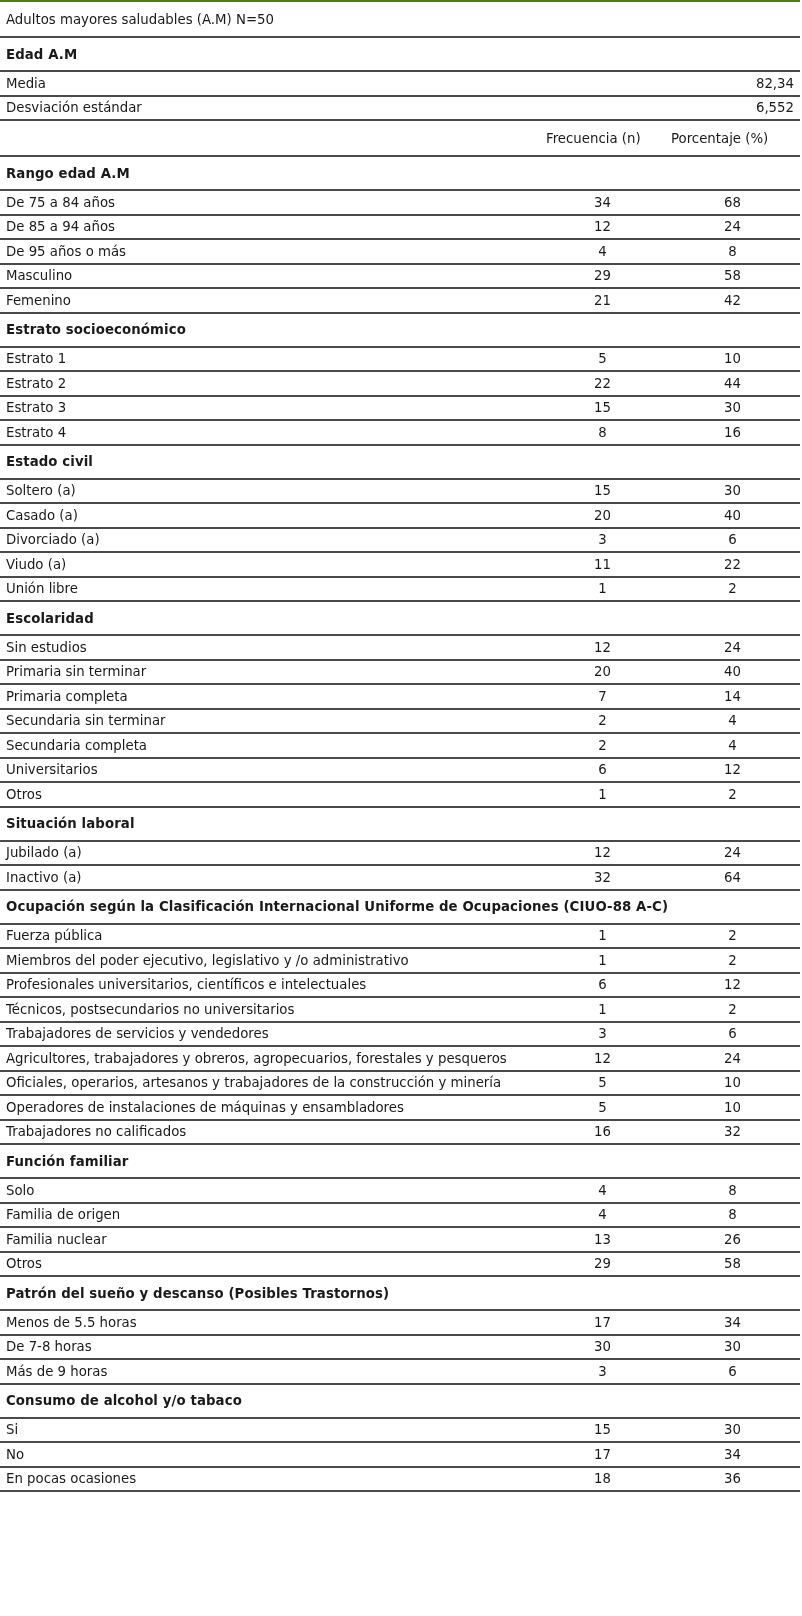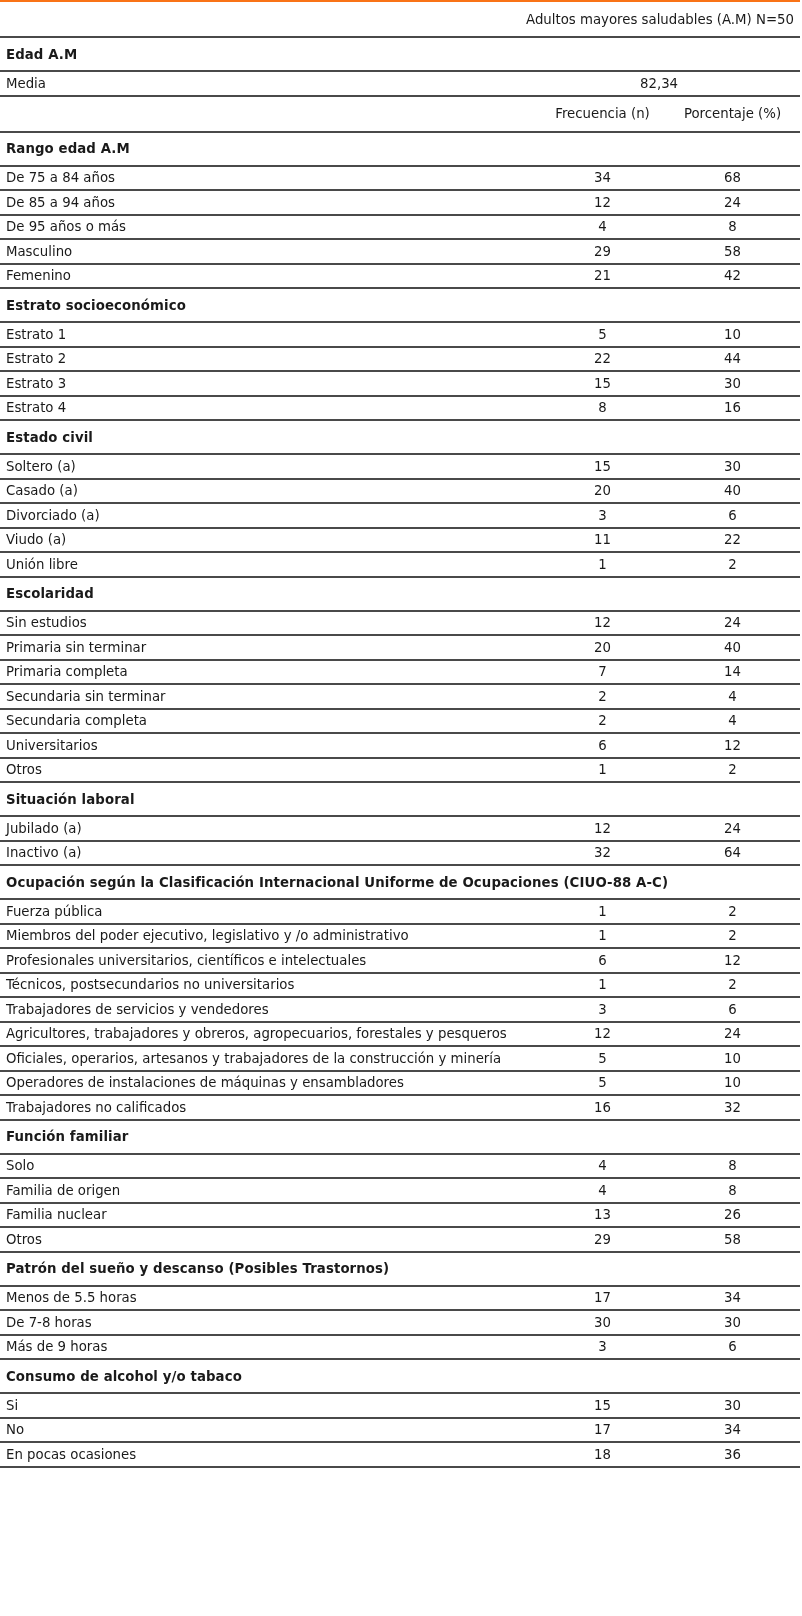--- a/index.html
+++ b/index.html
@@ -2,28 +2,28 @@
 <html><head>
   <meta charset="utf-8">
   <style>
     html, body { margin: 0; padding: 0; background: #ffffff; }
     body { width: 802px; height: 1616px; overflow: hidden; font-family: "DejaVu Sans", sans-serif; color: #1a1a1a; }
     table { border-collapse: collapse; width: 800px; margin-left: 0; table-layout: fixed; }
     td { font-size: 13.3px; padding: 0 6px; border-bottom: 2px solid #4a4a4a; white-space: nowrap; overflow: hidden; }
     col.c-label { width: 540px; }
     col.c-n { width: 125px; }
     col.c-p { width: 135px; }
-    tr.title td { height: 34px; border-top: 2px solid #f97316; text-align: right; }
+    tr.title td { height: 34px; border-top: 2px solid #4d7c0f; text-align: left; }
     tr.section td { height: 32px; font-weight: bold; letter-spacing: 0.1px; }
     tr.section td.label { font-weight: 700; }
     tr.row td { height: 22.5px; }
     tr.colhead td { height: 34px; }
     td.num { text-align: center; }
-    td.stat { text-align: left; padding-left: 100px; }
-    td.colh { text-align: center; }
+    td.stat { text-align: right; padding-left: 100px; }
+    td.colh { text-align: left; }
   </style>
 </head>
 <body>
 
 <table>
   <colgroup>
     <col class="c-label">
       <col class="c-n">
       <col class="c-p">
   </colgroup>
@@ -31,20 +31,24 @@
     <tr class="title">
       <td colspan="3">Adultos mayores saludables (A.M) N=50</td>
     </tr>
     <tr class="section">
       <td colspan="3" class="label">Edad A.M</td>
     </tr>
     <tr class="row">
       <td>Media</td>
       <td colspan="2" class="stat">82,34</td>
     </tr>
+    <tr class="row">
+      <td>Desviación estándar</td>
+      <td colspan="2" class="stat">6,552</td>
+    </tr>
     <tr class="colhead">
       <td></td>
       <td class="colh">Frecuencia (n)</td>
       <td class="colh">Porcentaje (%)</td>
     </tr>
   <tr class="section">
         <td colspan="3" class="label">Rango edad A.M</td>
       </tr>
       <tr class="row">
         <td>De 75 a 84 años</td>

